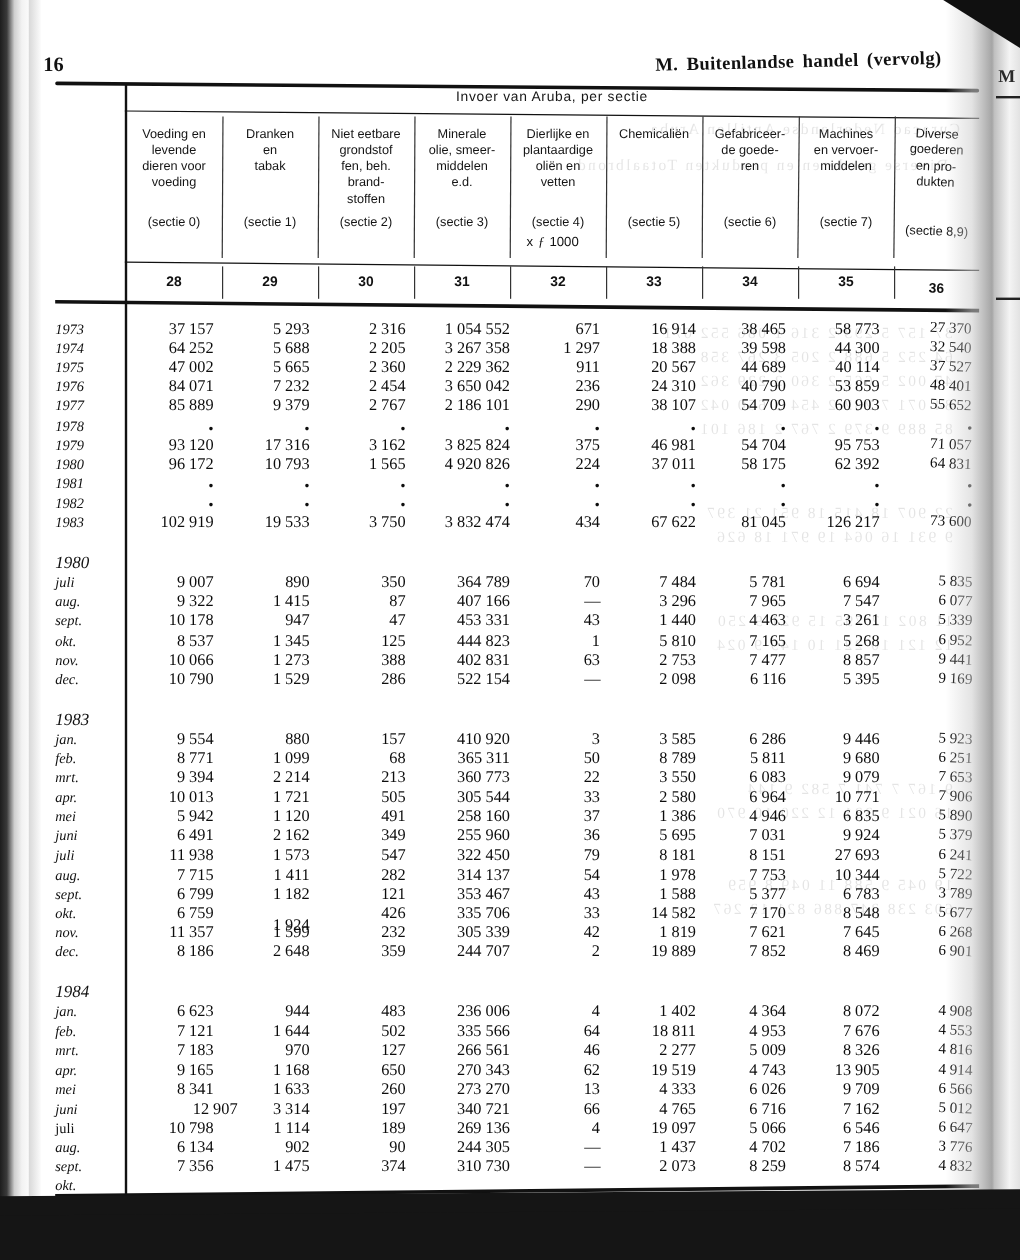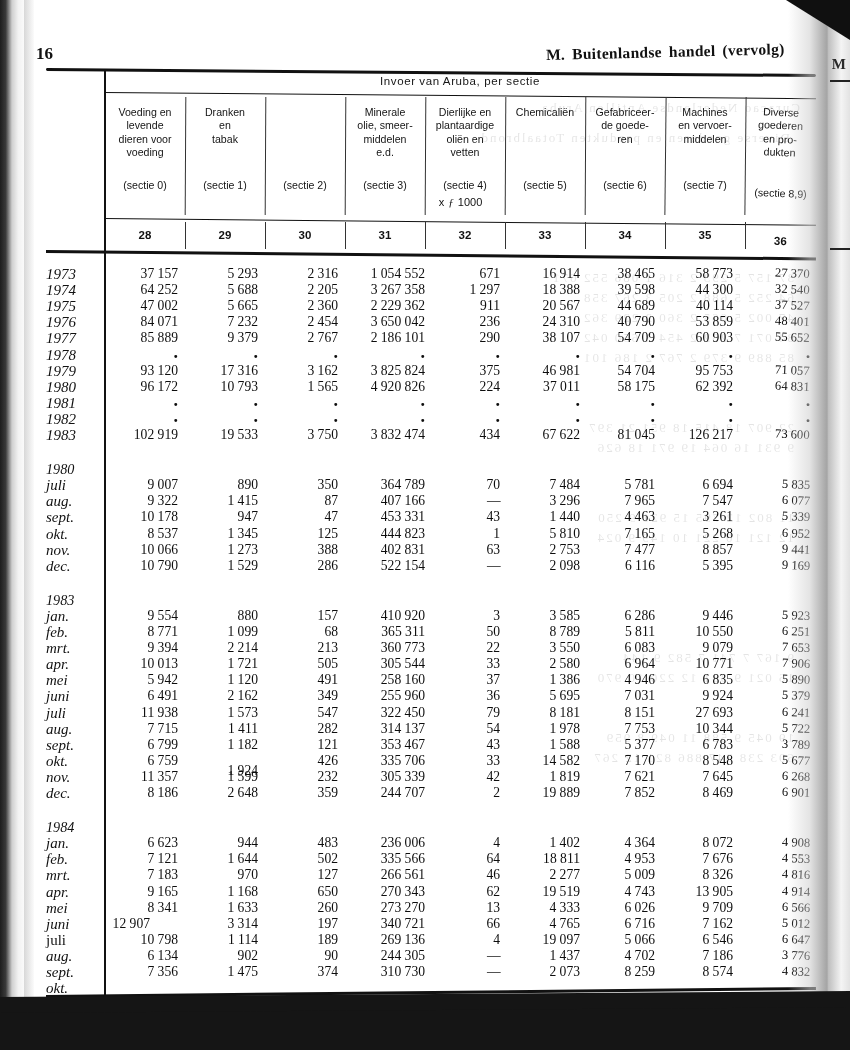--- a/index.html
+++ b/index.html
@@ -203,21 +203,21 @@
   .row {
     position: absolute;
     left: 0; width: 850px; height: 16.1px;
   }
   .rowlabel {
     position: absolute;
     left: 46px;
     width: 56px;
     font-family: "Liberation Serif", serif;
     font-style: italic;
-    font-size: 15px;
+    font-size: 12px;
     line-height: 16.1px;
     color: #111;
     white-space: nowrap;
   }
   .rowlabel.upright { font-style: normal; }
   .rowlabel.groupyear { font-size: 14.2px; }
 
   .cell {
     position: absolute;
     font-family: "Liberation Serif", serif;
@@ -291,20 +291,21 @@
   <div class="head-row" id="headrow">
       <div class="head-cell" style="left: 0px; width: 80px;">
         <span class="ht">Voeding&nbsp;en<br>levende<br>dieren&nbsp;voor<br>voeding</span>
         <span class="hs">(sectie 0)</span>
       </div>
       <div class="head-cell" style="left: 80px; width: 80px;">
         <span class="ht">Dranken<br>en<br>tabak</span>
         <span class="hs">(sectie 1)</span>
       </div>
       <div class="head-cell" style="left: 160px; width: 80px;">
+        <span class="ht">Niet&nbsp;eetbare<br>grondstof<br>fen,&nbsp;beh.<br>brand-<br>stoffen</span>
         <span class="hs">(sectie 2)</span>
       </div>
       <div class="head-cell" style="left: 240px; width: 80px;">
         <span class="ht">Minerale<br>olie,&nbsp;smeer-<br>middelen<br>e.d.</span>
         <span class="hs">(sectie 3)</span>
       </div>
       <div class="head-cell" style="left: 320px; width: 80px;">
         <span class="ht">Dierlijke&nbsp;en<br>plantaardige<br>oliën&nbsp;en<br>vetten</span>
         <span class="hs">(sectie 4)</span>
       </div>
@@ -567,21 +568,21 @@
       </div>
       <div class="row" style="top: 372px;">
         <div class="rowlabel">feb.</div>
         <div class="cell" style="right: 672px;">8 771</div>
         <div class="cell" style="right: 592px;">1 099</div>
         <div class="cell" style="right: 512px;">68</div>
         <div class="cell" style="right: 425px;">365 311</div>
         <div class="cell" style="right: 350px;">50</div>
         <div class="cell" style="right: 270px;">8 789</div>
         <div class="cell" style="right: 195px;">5 811</div>
-        <div class="cell" style="right: 117px;">10 550</div>
+        <div class="cell" style="right: 117px;">9 680</div>
         <div class="cell c36" style="right: 40px;">6 251</div>
       </div>
       <div class="row" style="top: 388.1px;">
         <div class="rowlabel">mrt.</div>
         <div class="cell" style="right: 672px;">9 394</div>
         <div class="cell" style="right: 592px;">2 214</div>
         <div class="cell" style="right: 512px;">213</div>
         <div class="cell" style="right: 425px;">360 773</div>
         <div class="cell" style="right: 350px;">22</div>
         <div class="cell" style="right: 270px;">3 550</div>
@@ -755,21 +756,21 @@
         <div class="cell" style="right: 512px;">260</div>
         <div class="cell" style="right: 425px;">273 270</div>
         <div class="cell" style="right: 350px;">13</div>
         <div class="cell" style="right: 270px;">4 333</div>
         <div class="cell" style="right: 195px;">6 026</div>
         <div class="cell" style="right: 117px;">9 709</div>
         <div class="cell c36" style="right: 40px;">6 566</div>
       </div>
       <div class="row" style="top: 663.7px;">
         <div class="rowlabel">juni</div>
-        <div class="cell" style="right: 700px;">12 907</div>
+        <div class="cell" style="right: 652px;">12 907</div>
         <div class="cell" style="right: 592px;">3 314</div>
         <div class="cell" style="right: 512px;">197</div>
         <div class="cell" style="right: 425px;">340 721</div>
         <div class="cell" style="right: 350px;">66</div>
         <div class="cell" style="right: 270px;">4 765</div>
         <div class="cell" style="right: 195px;">6 716</div>
         <div class="cell" style="right: 117px;">7 162</div>
         <div class="cell c36" style="right: 40px;">5 012</div>
       </div>
       <div class="row" style="top: 679.8px;">

